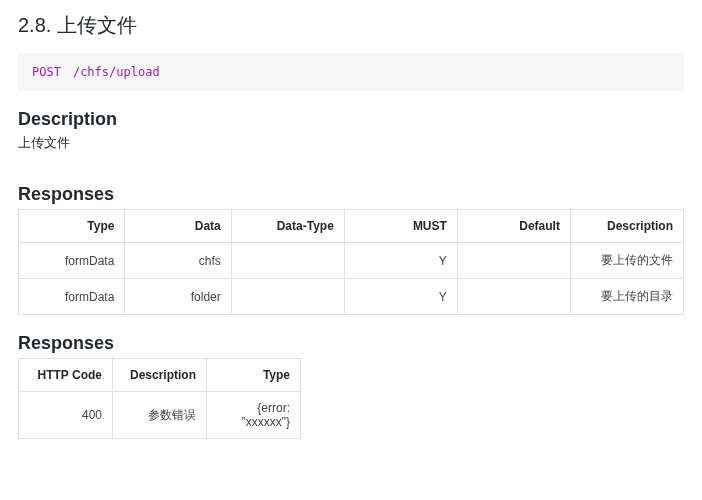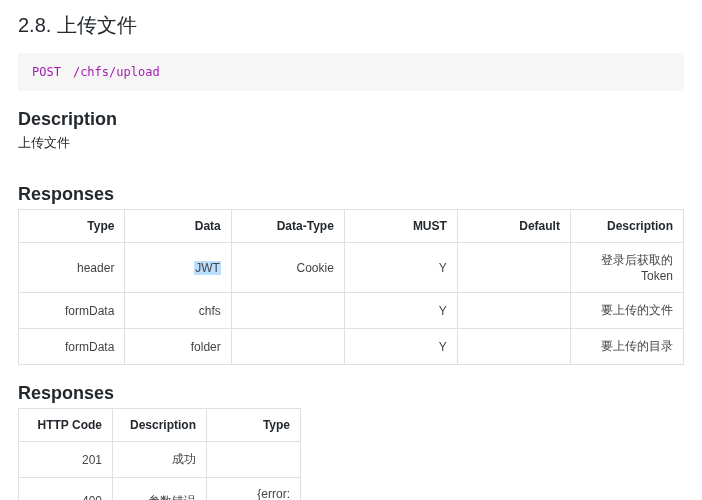--- a/index.html
+++ b/index.html
@@ -94,28 +94,20 @@
       <th>Type</th>
       <th>Data</th>
       <th>Data-Type</th>
       <th>MUST</th>
       <th>Default</th>
       <th>Description</th>
     </tr>
   </thead>
   <tbody id="params-body">
       <tr>
-        <td>header</td>
-        <td><span class="highlight">JWT</span></td>
-        <td>Cookie</td>
-        <td>Y</td>
-        <td></td>
-        <td>登录后获取的Token</td>
-      </tr>
-      <tr>
         <td>formData</td>
         <td>chfs</td>
         <td></td>
         <td>Y</td>
         <td></td>
         <td>要上传的文件</td>
       </tr>
       <tr>
         <td>formData</td>
         <td>folder</td>
@@ -136,23 +128,18 @@
     </colgroup>
   <thead>
     <tr>
       <th>HTTP Code</th>
       <th>Description</th>
       <th>Type</th>
     </tr>
   </thead>
   <tbody id="resp-body">
       <tr>
-        <td>201</td>
-        <td>成功</td>
-        <td></td>
-      </tr>
-      <tr>
         <td>400</td>
         <td>参数错误</td>
         <td>{error: "xxxxxx"}</td>
       </tr>
     </tbody>
 </table>
 
 </body></html>

